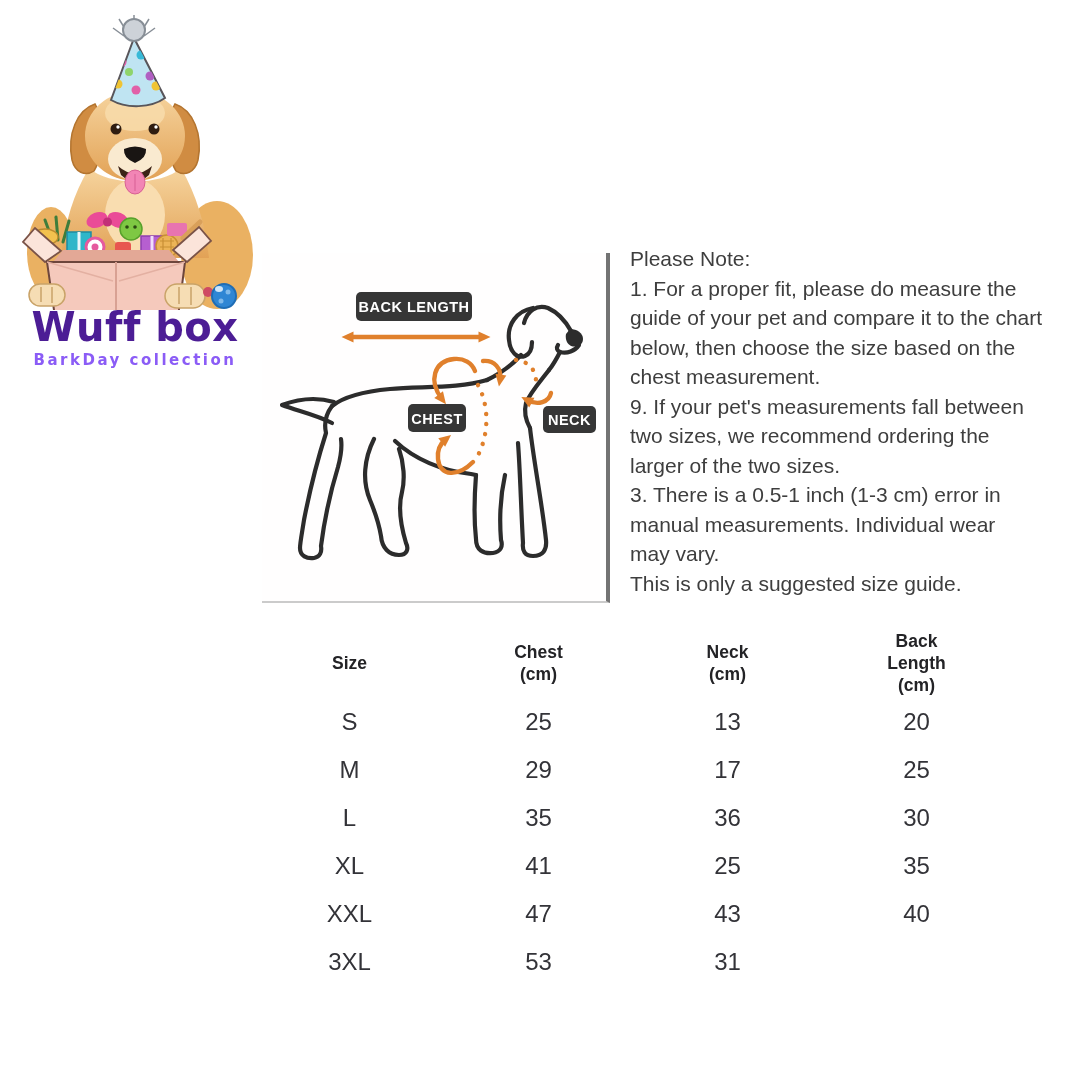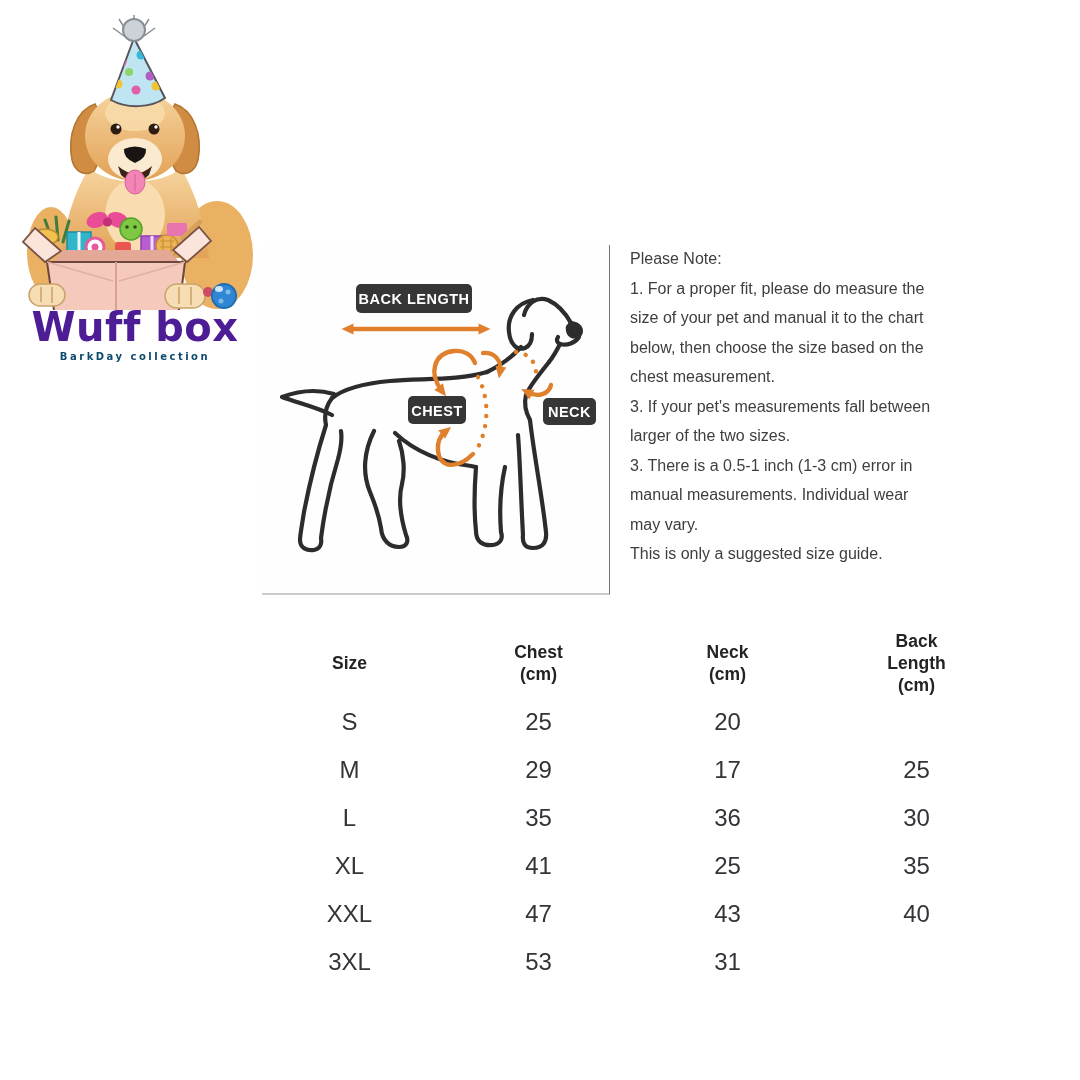--- a/index.html
+++ b/index.html
@@ -7,32 +7,32 @@
     font-family: "Liberation Sans", sans-serif; }
   .stage { position: relative; width: 1080px; height: 1080px; background: #fff; }
 
   
   .logo-wrap { position: absolute; left: 15px; top: 10px; width: 240px; }
   .logo-art { display: block; }
   .logo-title { position: absolute; left: 0; top: 295px; width: 240px; text-align: center;
     font-family: "DejaVu Sans", sans-serif; font-weight: bold; font-size: 40px;
     line-height: 44px; color: #4c1d95; letter-spacing: 0.5px; }
   .logo-subtitle { position: absolute; left: 0; top: 341px; width: 240px; text-align: center;
-    font-family: "DejaVu Sans", sans-serif; font-weight: bold; font-size: 10px;
-    color: #0c4a6e; letter-spacing: 2.5px; }
-
-  
-  .diagram-card { position: absolute; left: 262px; top: 245px; width: 348px; height: 350px;
+    font-family: "DejaVu Sans", sans-serif; font-weight: bold; font-size: 15px;
+    color: #8b5cf6; letter-spacing: 2.5px; }
+
+  
+  .diagram-card { position: absolute; left: 262px; top: 253px; width: 348px; height: 350px;
     background: #fffefe; border-bottom: 2px solid #cncnc; border-bottom: 2px solid #cbcbcb;
-    border-right: 1px solid #737373; }
+    border-right: 4px solid #737373; }
   .diagram-card svg { display: block; }
 
   
   .notes { position: absolute; left: 630px; top: 244px; width: 390px;
-    font-size: 16px; line-height: 29.5px; color: #3e3e3e; }
+    font-size: 21px; line-height: 29.5px; color: #3e3e3e; }
   .note-line { white-space: nowrap; }
 
   
   .size-table { position: absolute; left: 255px; top: 628px; width: 756px; color: #2e2e31; }
   .thead { display: grid; grid-template-columns: 189px 189px 189px 189px; height: 70px; }
   .th { display: flex; align-items: center; justify-content: center; text-align: center;
     font-size: 17.5px; line-height: 22px; font-weight: bold; color: #232326;
     white-space: pre-line; }
   .tbody .tr { display: grid; grid-template-columns: 189px 189px 189px 189px; height: 48px; }
   .td { display: flex; align-items: center; justify-content: center;
@@ -196,24 +196,25 @@
         <text x="175" y="171" font-size="14.5" letter-spacing="0.5">CHEST</text>
         <rect x="281" y="153" width="53" height="27" rx="5" fill="#363636"></rect>
         <text x="307.5" y="172" font-size="14.5" letter-spacing="0.5">NECK</text>
       </g>
     </svg>
   </div>
 
   <div class="notes">
     <div class="note-line">Please Note:</div>
     <div class="note-line">1. For a proper fit, please do measure the</div>
-    <div class="note-line">size of your pet and manual it to the chart</div>
+    <div class="note-line">guide of your pet and compare it to the chart</div>
     <div class="note-line">below, then choose the size based on the</div>
     <div class="note-line">chest measurement.</div>
-    <div class="note-line">3. If your pet's measurements fall between</div>
+    <div class="note-line">9. If your pet's measurements fall between</div>
+    <div class="note-line">two sizes, we recommend ordering the</div>
     <div class="note-line">larger of the two sizes.</div>
     <div class="note-line">3. There is a 0.5-1 inch (1-3 cm) error in</div>
     <div class="note-line">manual measurements. Individual wear</div>
     <div class="note-line">may vary.</div>
     <div class="note-line">This is only a suggested size guide.</div>
   </div>
 
   <div class="size-table">
     <div class="thead">
       <div class="th">Size</div>
@@ -222,20 +223,21 @@
       <div class="th">Neck
 (cm)</div>
       <div class="th">Back
 Length
 (cm)</div>
     </div>
     <div class="tbody">
       <div class="tr">
         <div class="td">S</div>
         <div class="td">25</div>
+        <div class="td">13</div>
         <div class="td">20</div>
       </div>
       <div class="tr">
         <div class="td">M</div>
         <div class="td">29</div>
         <div class="td">17</div>
         <div class="td">25</div>
       </div>
       <div class="tr">
         <div class="td">L</div>

